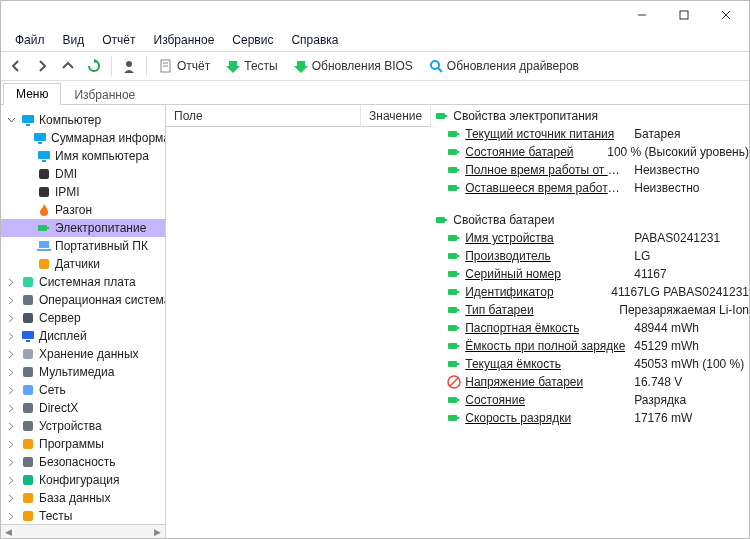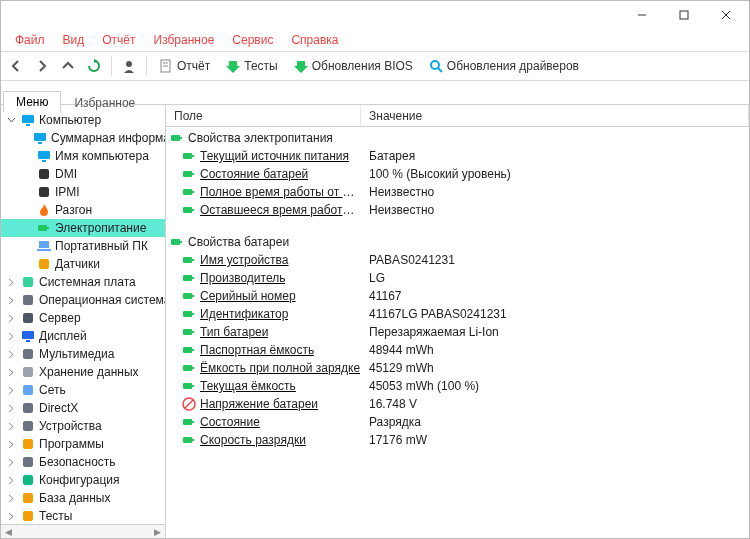--- a/index.html
+++ b/index.html
@@ -2,43 +2,43 @@
 <html><head>
 <meta charset="utf-8">
 <style>
   * { box-sizing: border-box; margin: 0; padding: 0; font-family: "Segoe UI", Tahoma, sans-serif; font-size: 12px; }
   body { width: 750px; height: 539px; background: #fff; overflow: hidden; display: flex; flex-direction: column; border: 1px solid #bbb; }
   
   .titlebar { height: 28px; display: flex; justify-content: flex-end; align-items: center; gap: 0; padding-right: 2px; }
   .titlebtn { width: 42px; height: 26px; display: flex; align-items: center; justify-content: center; color: #333; }
   
   .menubar { height: 22px; display: flex; align-items: center; padding: 0 6px; gap: 2px; }
-  .menuitem { padding: 2px 8px; color: #ef4444; cursor: default; }
+  .menuitem { padding: 2px 8px; color: #0f172a; cursor: default; }
   
   .toolbar { height: 30px; border-top: 1px solid #ddd; border-bottom: 1px solid #ddd; display: flex; align-items: center; padding: 0 4px; gap: 4px; }
   .tbtn { width: 22px; height: 22px; display: flex; align-items: center; justify-content: center; color:#444; }
   .tsep { width:1px; height:20px; background:#ddd; margin:0 2px; }
   .tlabel { display:flex; align-items:center; gap:4px; padding:2px 6px; color:#333; cursor:default;}
   
   .tabbar { height: 24px; display: flex; align-items:flex-end; padding-left:2px; border-bottom:1px solid #d0d0d0;}
-  .tab { padding:3px 12px; border:1px solid transparent; border-bottom:none; color:#555; position:relative; top:9px;}
+  .tab { padding:3px 12px; border:1px solid transparent; border-bottom:none; color:#555; position:relative; top:1px;}
   .tab.active { background:#fff; border:1px solid #d0d0d0; border-bottom:1px solid #fff; color:#000;}
   
   .main { flex:1; display:flex; min-height:0; }
   .sidebar { width:165px; border-right:1px solid #d0d0d0; overflow-y:auto; overflow-x:auto; padding:6px 0 2px 0; position:relative;}
   .sidebar-inner{ padding-bottom:14px; min-width:185px;}
   .sbx { height:14px; border-top:1px solid #d0d0d0; position:absolute; bottom:0; left:0; right:0; display:flex; align-items:center; justify-content:space-between; padding:0 4px; background:#f5f5f5;}
   .tree-row { display:flex; align-items:center; height:18px; gap:4px; padding-right:4px; white-space:nowrap; cursor:default;}
-  .tree-row.selected { background:#5eead4; }
+  .tree-row.selected { background:#c4b5fd; }
   .exp { width:12px; height:12px; display:inline-flex; align-items:center; justify-content:center; color:#666; font-size:10px;}
   .ico { width:14px; height:14px; display:inline-flex; align-items:center; justify-content:center;}
   .lbl { color:#222; }
   .indent0{ padding-left:4px;} .indent1{ padding-left:20px;}
   
-  .content { flex:1; display:flex; flex-direction:column; min-width:0;}
+  .content { flex:1; display:flex; flex-direction:row; min-width:0;}
   .colhead { height:22px; border-bottom:1px solid #d0d0d0; display:flex; align-items:center; }
   .ch { border-right:1px solid #e5e5e5; padding:0 8px; color:#333; height:100%; display:flex; align-items:center;}
   .ch1{ width:195px;} .ch2{ flex:1;}
   .rows { flex:1; overflow:auto; padding:2px 0;}
   .group { display:flex; align-items:center; height:18px; gap:4px; padding-left:4px;}
   .row { display:flex; align-items:center; height:18px;}
   .cell1 { width:195px; display:flex; align-items:center; gap:4px; padding-left:16px; white-space:nowrap; overflow:hidden; text-overflow:ellipsis;text-decoration:underline;}
   .cell2 { flex:1; padding-left:8px; color:#222; white-space:nowrap;}
   .cell1 .lbl{ overflow:hidden; text-overflow:ellipsis;}
   ::-webkit-scrollbar{ height:14px; width:14px;} ::-webkit-scrollbar-thumb{ background:#c2c2c2;} ::-webkit-scrollbar-track{ background:#f0f0f0;}
@@ -293,37 +293,37 @@
           <span class="lbl">Дисплей</span>
         </div>
         <div class="tree-row indent0">
           <span class="exp">
             <svg width="9" height="9">
               <polyline points="2,1 6,4.5 2,8" fill="none" stroke="#888"></polyline>
             </svg>
           </span>
           <span class="ico">
             <svg width="14" height="14">
+              <rect x="2" y="2" width="10" height="10" rx="2" fill="#9CA3AF"></rect>
+            </svg>
+          </span>
+          <span class="lbl">Хранение данных</span>
+        </div>
+        <div class="tree-row indent0">
+          <span class="exp">
+            <svg width="9" height="9">
+              <polyline points="2,1 6,4.5 2,8" fill="none" stroke="#888"></polyline>
+            </svg>
+          </span>
+          <span class="ico">
+            <svg width="14" height="14">
               <rect x="2" y="2" width="10" height="10" rx="2" fill="#6B7280"></rect>
             </svg>
           </span>
           <span class="lbl">Мультимедиа</span>
-        </div>
-        <div class="tree-row indent0">
-          <span class="exp">
-            <svg width="9" height="9">
-              <polyline points="2,1 6,4.5 2,8" fill="none" stroke="#888"></polyline>
-            </svg>
-          </span>
-          <span class="ico">
-            <svg width="14" height="14">
-              <rect x="2" y="2" width="10" height="10" rx="2" fill="#9CA3AF"></rect>
-            </svg>
-          </span>
-          <span class="lbl">Хранение данных</span>
         </div>
         <div class="tree-row indent0">
           <span class="exp">
             <svg width="9" height="9">
               <polyline points="2,1 6,4.5 2,8" fill="none" stroke="#888"></polyline>
             </svg>
           </span>
           <span class="ico">
             <svg width="14" height="14">
               <rect x="2" y="2" width="10" height="10" rx="2" fill="#60A5FA"></rect>

